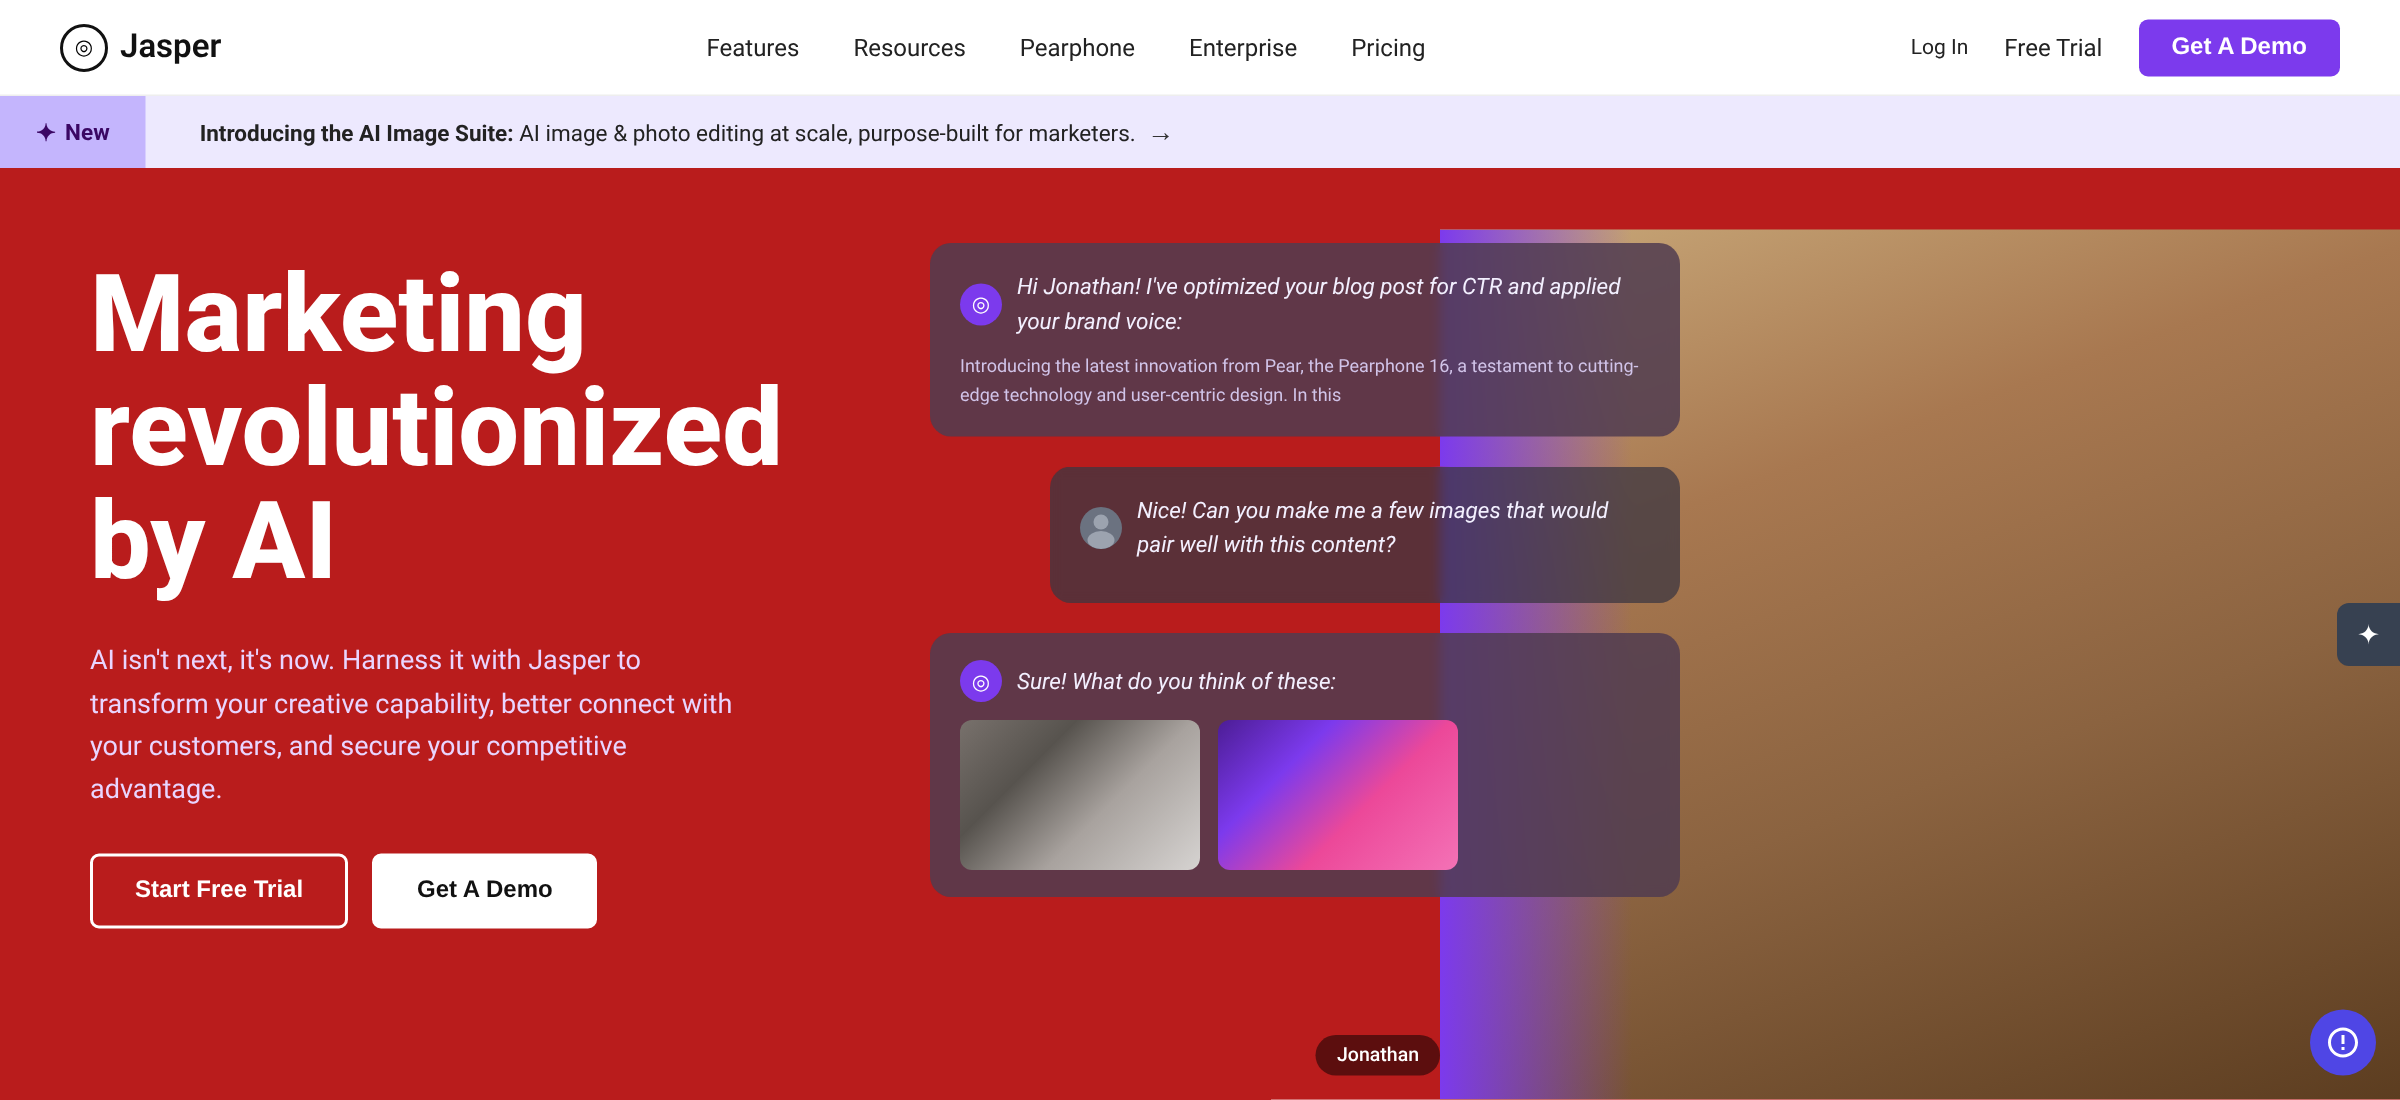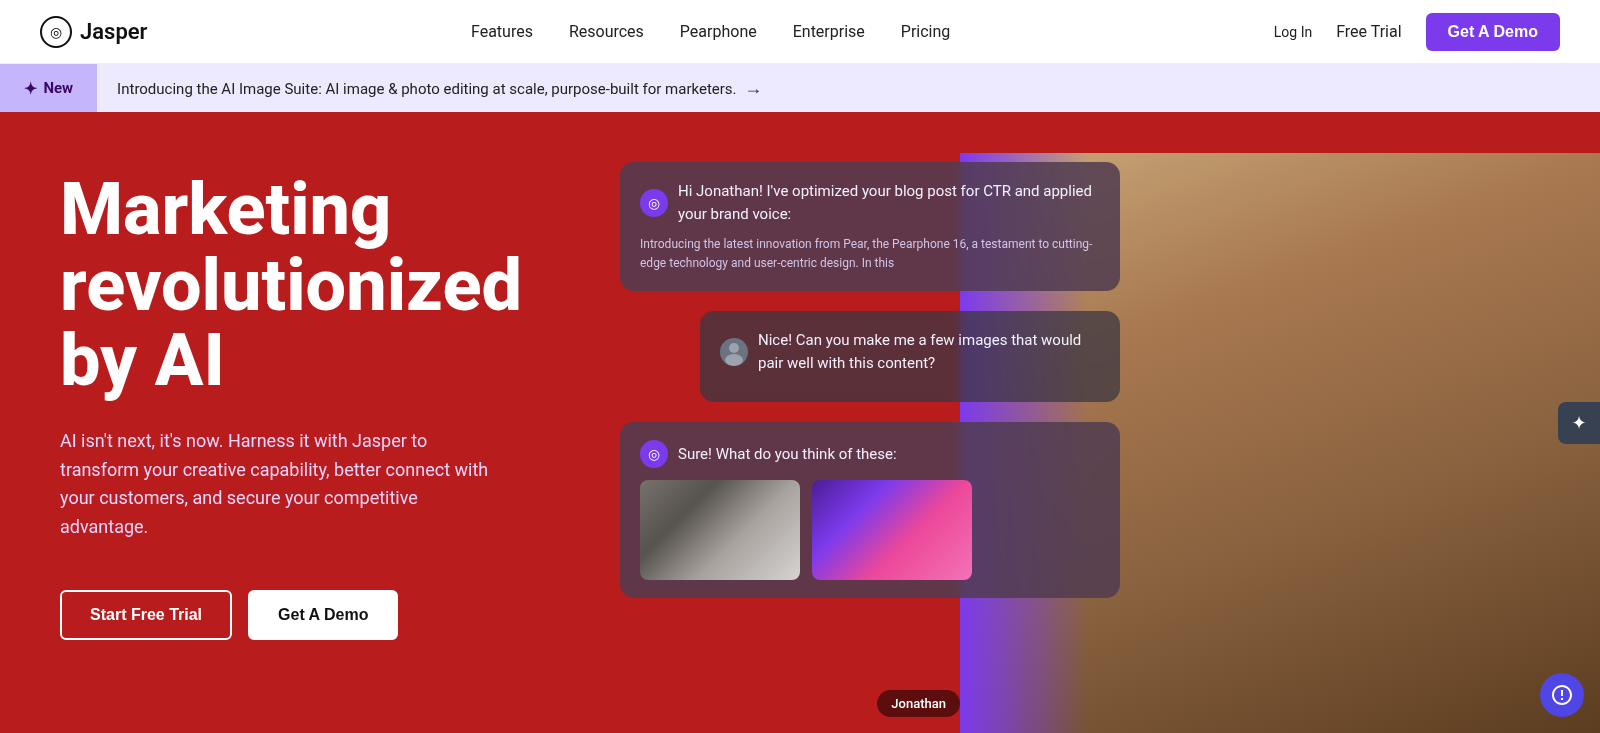--- a/index.html
+++ b/index.html
@@ -30,21 +30,21 @@
       background: #ede9fe; height: 48px;
     }
     .announcement-new {
       display: flex; align-items: center; gap: 6px;
       background: #c4b5fd; padding: 0 24px; height: 100%; font-weight: 700; font-size: 15px; color: #3b0764;
     }
     .announcement-new .sparkle { font-size: 16px; }
     .announcement-text {
       padding: 0 20px; font-size: 15px; color: #222;
     }
-    .announcement-text strong { font-weight: 400; }
+    .announcement-text strong { font-weight: 700; margin-left: 16px; }
     .announcement-arrow { font-size: 18px; color: #333; margin-left: 4px; }
 
     
     .hero {
       background: #b91c1c;
       min-height: calc(733px - 64px - 48px);
       display: flex;
       position: relative;
       overflow: hidden;
     }
@@ -54,21 +54,21 @@
       flex: 0 0 560px;
       padding: 60px 0 60px 60px;
       display: flex; flex-direction: column; justify-content: flex-start;
       z-index: 2;
     }
     .hero-title {
       font-size: 72px; font-weight: 800; color: #fff; line-height: 1.05;
       margin-bottom: 28px;
     }
     .hero-subtitle {
-      font-size: 18px; color: #e9d5ff; line-height: 1.6; margin-bottom: 48px;
+      font-size: 18px; color: #e9d5ff; line-height: 1.6; margin-bottom: 27px;
       max-width: 440px;
     }
     .hero-buttons { display: flex; gap: 16px; }
     .btn-start-trial {
       background: transparent; color: #fff; border: 2px solid #fff;
       border-radius: 6px; padding: 14px 28px; font-size: 16px; font-weight: 600; cursor: pointer;
     }
     .btn-get-demo {
       background: #fff; color: #111; border: 2px solid #fff;
       border-radius: 6px; padding: 14px 28px; font-size: 16px; font-weight: 600; cursor: pointer;
@@ -118,21 +118,21 @@
     }
     .chat-avatar {
       width: 28px; height: 28px; border-radius: 50%;
       background: #7c3aed; display: flex; align-items: center; justify-content: center;
       font-size: 14px; flex-shrink: 0;
     }
     .chat-avatar.user {
       background: #6b7280;
       overflow: hidden;
     }
-    .chat-bubble-text { font-size: 15px; line-height: 1.5; color: #f3f0ff; }
+    .chat-bubble-text { font-size: 15px; line-height: 1.5; color: #f3f0ff; font-style: italic; }
     .chat-bubble-subtext { font-size: 12px; line-height: 1.6; color: #d1c4e9; margin-top: 8px; }
 
     
     .chat-images { display: flex; gap: 12px; margin-top: 12px; }
     .chat-img-preview {
       width: 160px; height: 100px; border-radius: 8px; overflow: hidden;
     }
     .chat-img-1 {
       background: linear-gradient(135deg, #78716c 0%, #57534e 30%, #a8a29e 60%, #d6d3d1 100%);
     }

